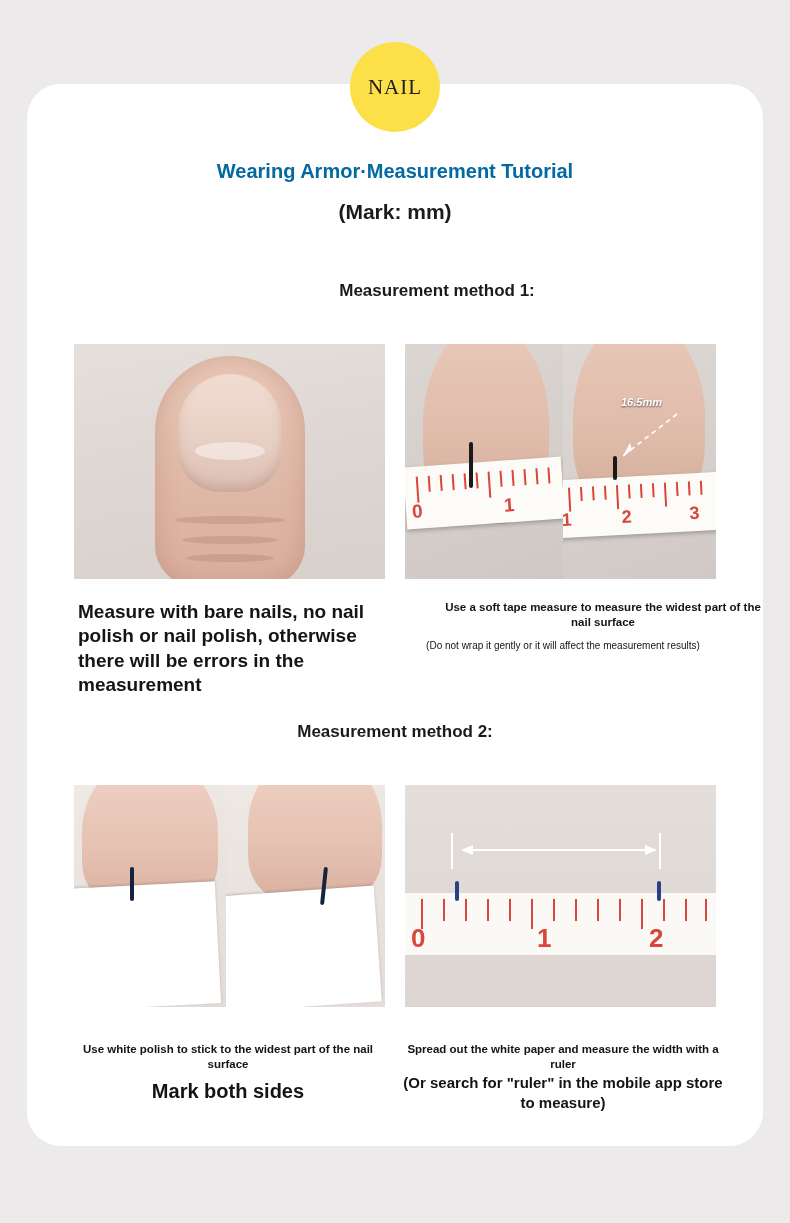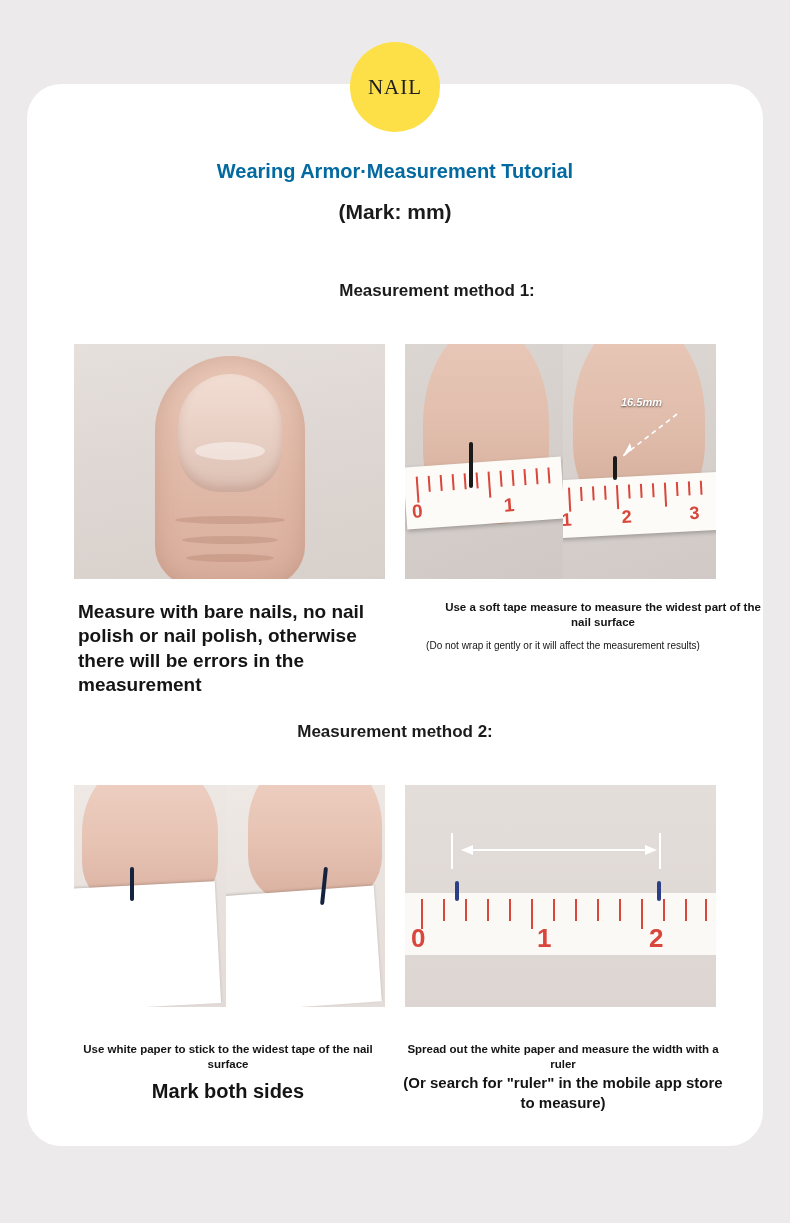--- a/index.html
+++ b/index.html
@@ -388,16 +388,16 @@
     <div class="tick" style="left:280px;top:6px;height:22px;"></div>
     <div class="tick" style="left:300px;top:6px;height:22px;"></div>
     <span class="tape-num" style="left:6px;top:30px;font-size:26px;">0</span>
     <span class="tape-num" style="left:132px;top:30px;font-size:26px;">1</span>
     <span class="tape-num" style="left:244px;top:30px;font-size:26px;">2</span>
   </div>
   <div class="blue-tick" style="left:50px;top:96px;"></div>
   <div class="blue-tick" style="left:252px;top:96px;"></div>
 </div>
 
-<div class="cap" id="m2-left-cap">Use white paper to stick to the widest tape of the nail surface</div>
+<div class="cap" id="m2-left-cap">Use white polish to stick to the widest part of the nail surface</div>
 <div class="cap" id="m2-left-cap2">Mark both sides</div>
 <div class="cap" id="m2-right-cap">Spread out the white paper and measure the width with a ruler</div>
 <div class="cap" id="m2-right-cap2">(Or search for "ruler" in the mobile app store to measure)</div>
 
 </body></html>

